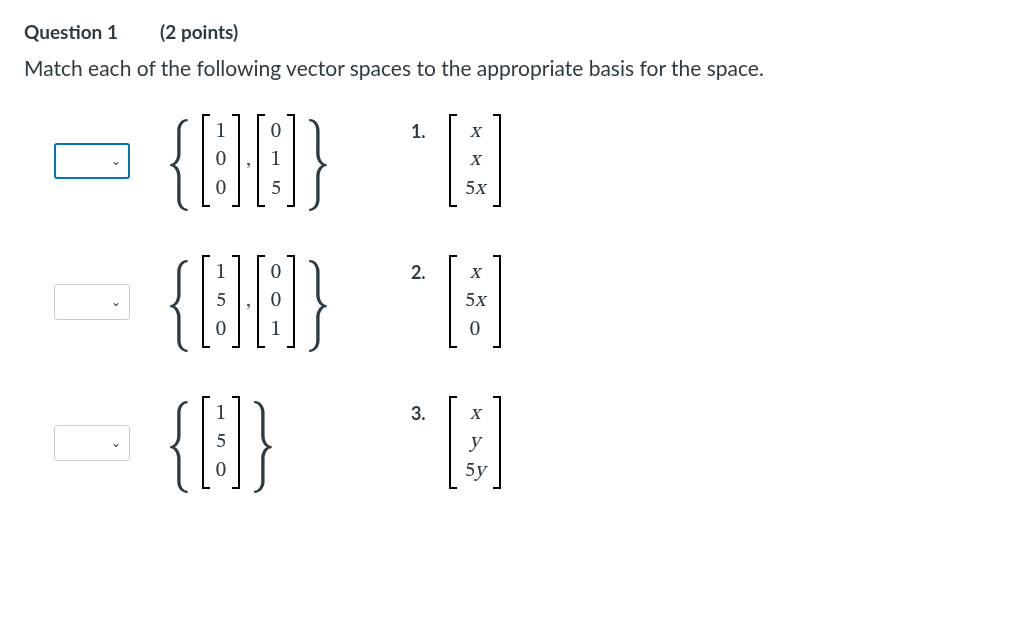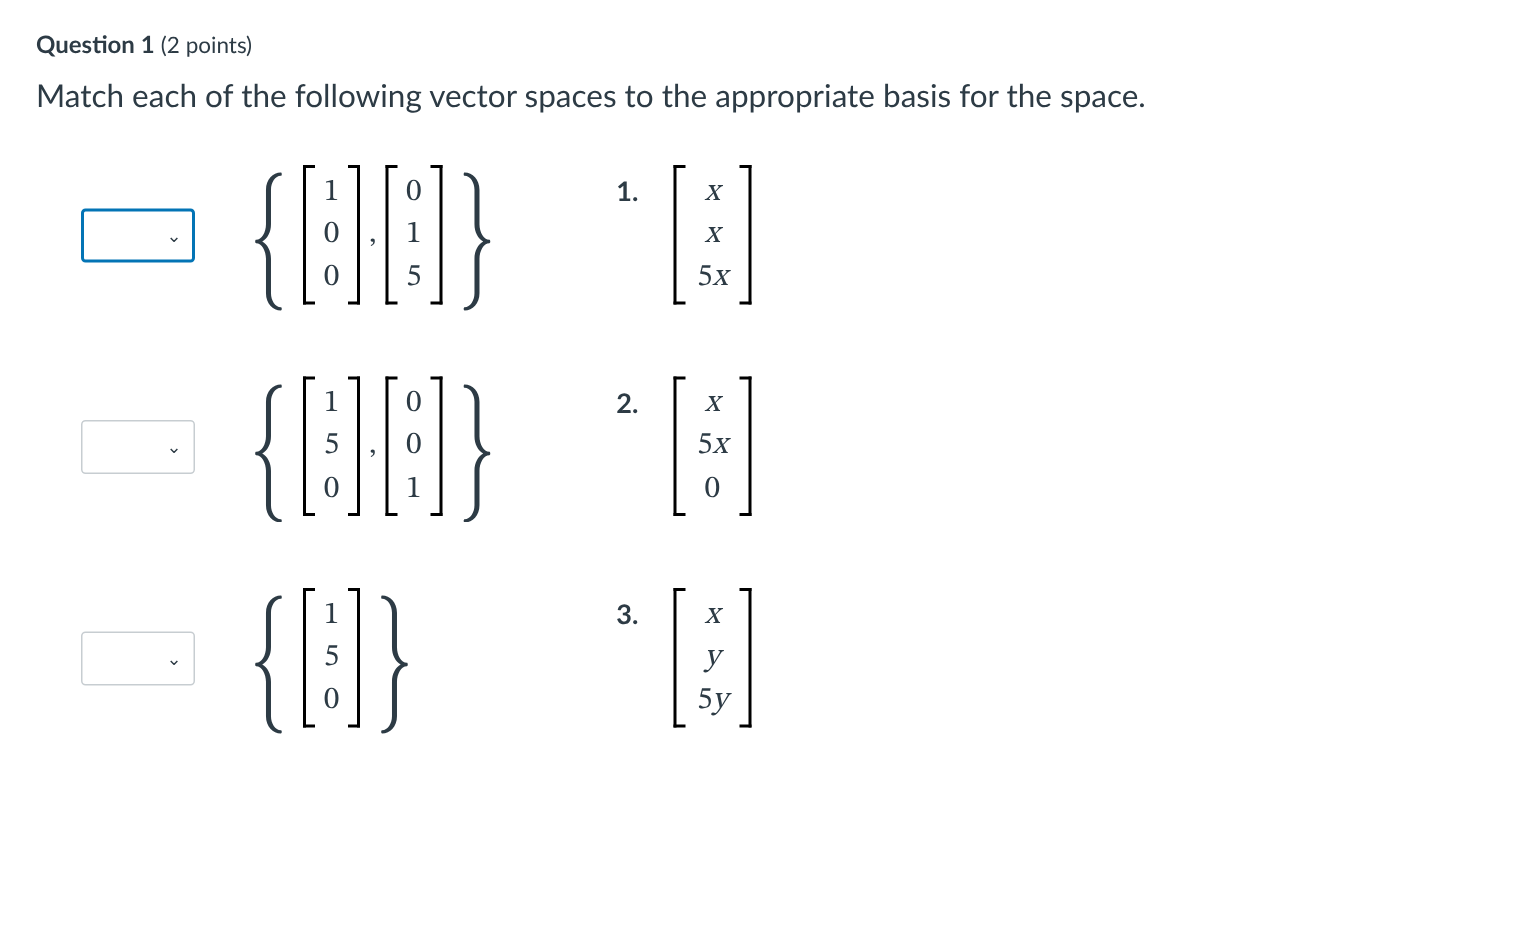--- a/index.html
+++ b/index.html
@@ -5,22 +5,22 @@
     * { box-sizing: border-box; margin: 0; padding: 0; }
     body {
       font-family: "Lato", "Helvetica Neue", Arial, sans-serif;
       font-size: 16px;
       color: #2d3b45;
       padding: 20px 24px;
       width: 1024px;
       background: #fff;
     }
     .q-header { margin-bottom: 12px; }
-    .q-title { font-weight: 700; font-size: 16px; display: inline; }
-    .q-points { font-weight: 400; font-size: 15px; display: inline; }
+    .q-title { font-weight: 700; font-size: 19px; display: inline; }
+    .q-points { font-weight: 700; font-size: 19px; display: inline; margin-left: 38px; }
     .instructions { font-size: 21px; margin: 10px 0 34px 0; }
     .match-area { display: flex; gap: 70px; padding-left: 30px; }
     .left-col, .right-col { display: flex; flex-direction: column; gap: 48px; }
     .match-row { display: flex; align-items: center; gap: 26px; }
     .dropdown {
       border: 1px solid #c7cdd1;
       border-radius: 3px;
       height: 36px;
       min-width: 76px;
       display: flex;

